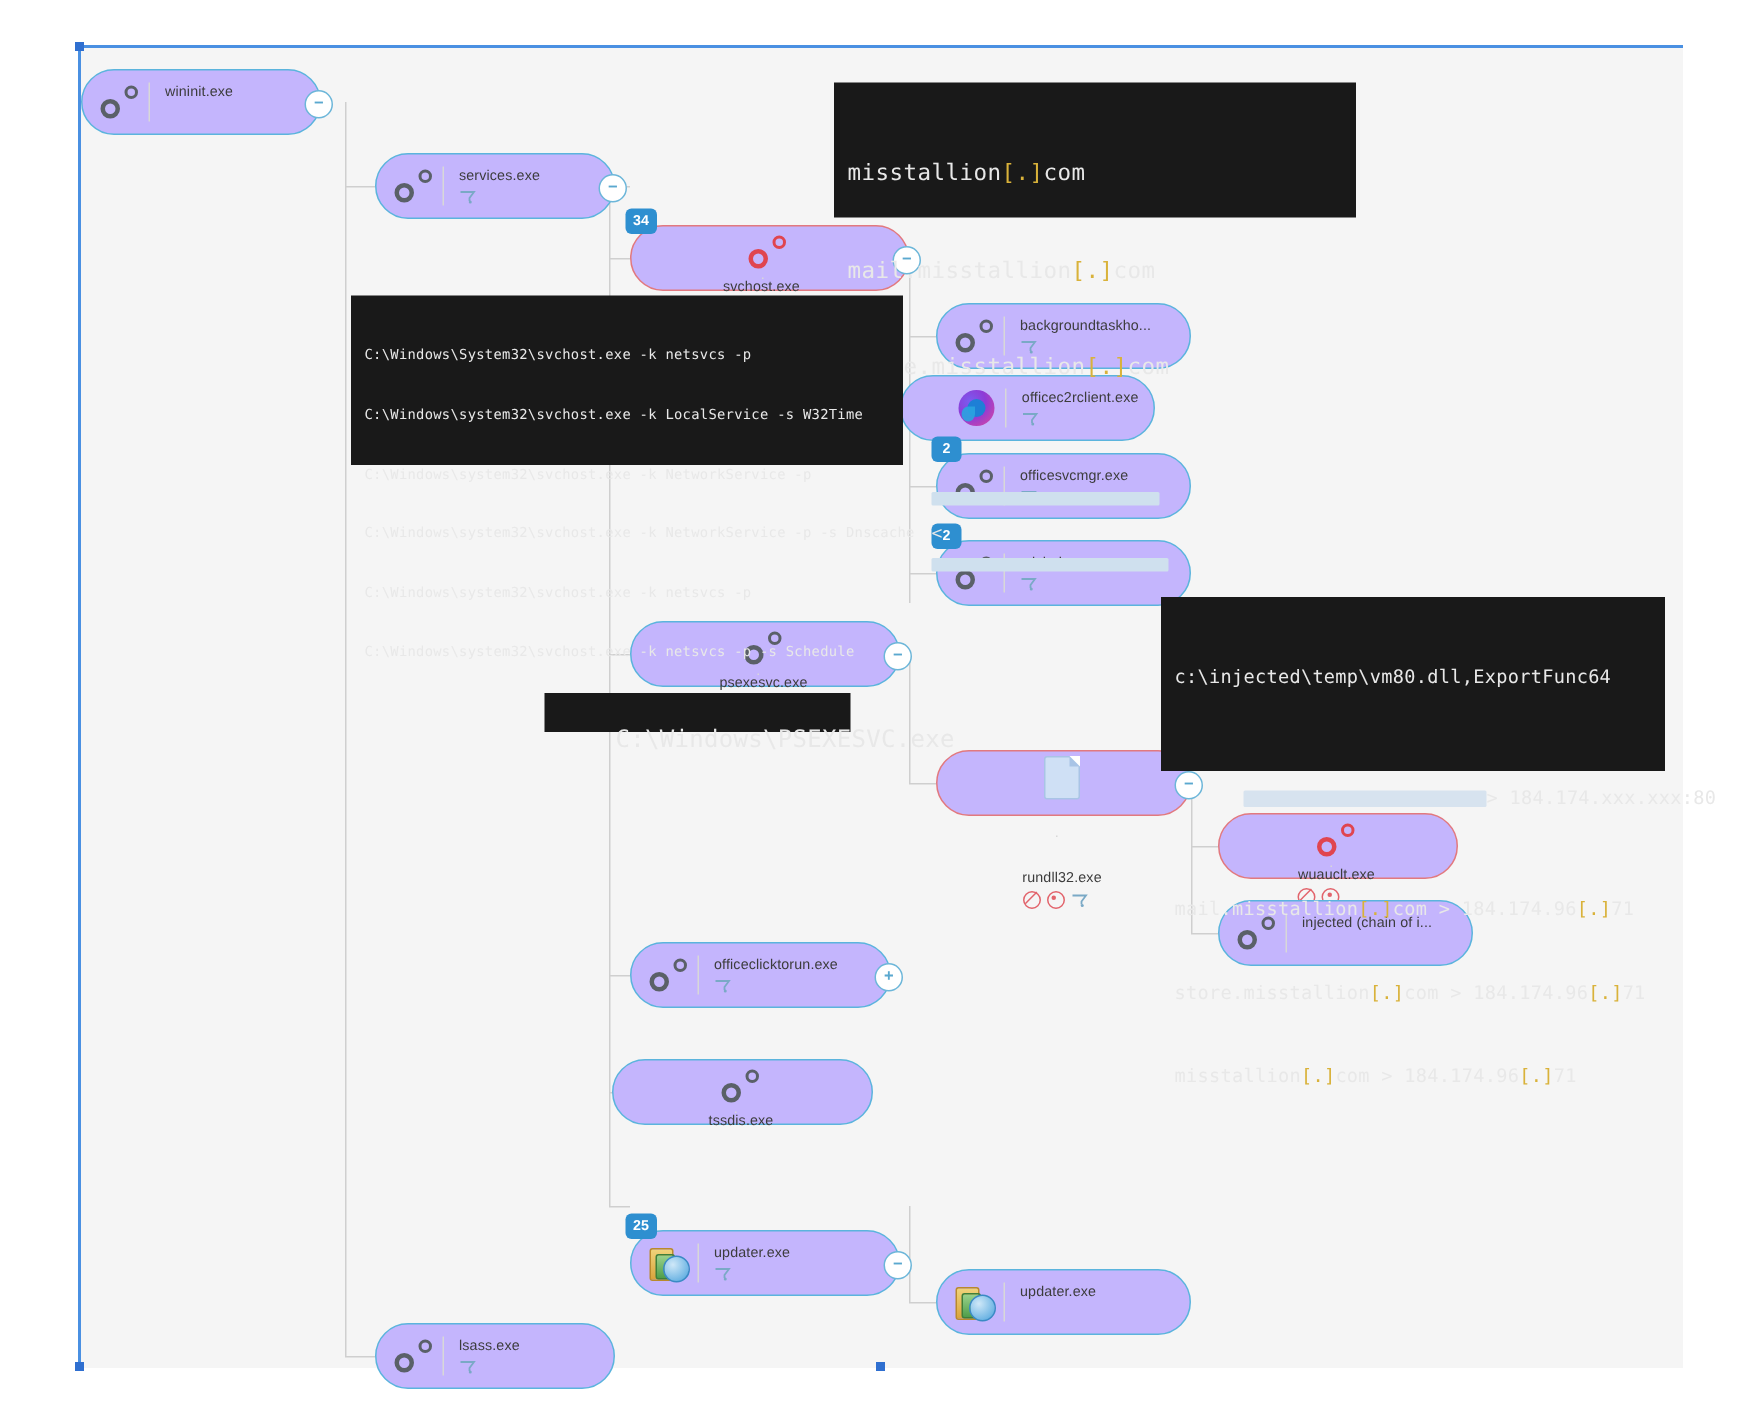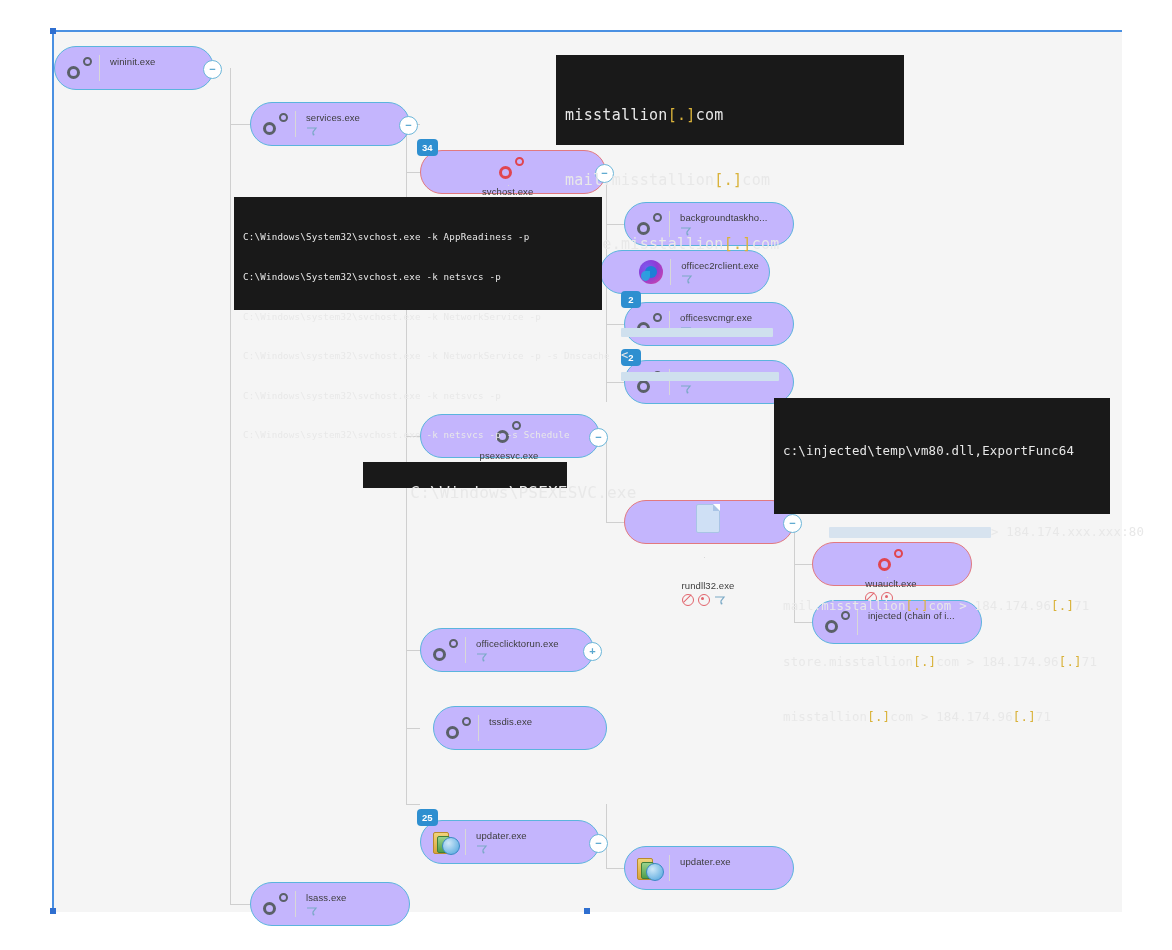--- a/index.html
+++ b/index.html
@@ -403,21 +403,21 @@
             <div class="gear small"></div>
           </div>
       </div>
       <div class="divider"></div>
       <div class="body">
         <div class="label">injected (chain of i...</div>
         <div class="subicons"></div>
       </div>
     </div>
 
-    <div class="node" style="left:379px;top:674px;width:174px;">
+    <div class="node" style="left:354px;top:674px;width:174px;flex-direction:column;">
       <div class="icon-slot">
         <div class="gears">
             <div class="gear big"></div>
             <div class="gear small"></div>
           </div>
       </div>
       <div class="divider"></div>
       <div class="body">
         <div class="label">tssdis.exe</div>
         <div class="subicons"></div>
@@ -491,22 +491,22 @@
     <div><span>mail.misstallion</span><span class="dot">[.]</span><span>com</span></div>
     <div><span>Store.misstallion</span><span class="dot">[.]</span><span>com</span></div>
     <div style="margin-top:2px;">
       <span class="scrollbar" style="width:152px;"></span>
       <span style="font-size:12px;">&lt;</span>
       <span class="scrollbar" style="width:158px;"></span>
     </div>
   </div>
 
   <div class="term term-cmd" style="left:234px;top:197px;width:368px;height:113px;">
-    <div>C:\Windows\System32\svchost.exe -k AppReadiness -p</div>
     <div>C:\Windows\System32\svchost.exe -k netsvcs -p</div>
+    <div>C:\Windows\system32\svchost.exe -k LocalService -s W32Time</div>
     <div>C:\Windows\system32\svchost.exe -k NetworkService -p</div>
     <div>C:\Windows\system32\svchost.exe -k NetworkService -p -s Dnscache</div>
     <div>C:\Windows\system32\svchost.exe -k netsvcs -p</div>
     <div>C:\Windows\system32\svchost.exe -k netsvcs -p -s Schedule</div>
   </div>
 
   <div class="term term-path" style="left:363px;top:462px;width:204px;height:26px;line-height:18px;">
     <span>C:\Windows\PSEXESVC.exe</span>
   </div>
 

